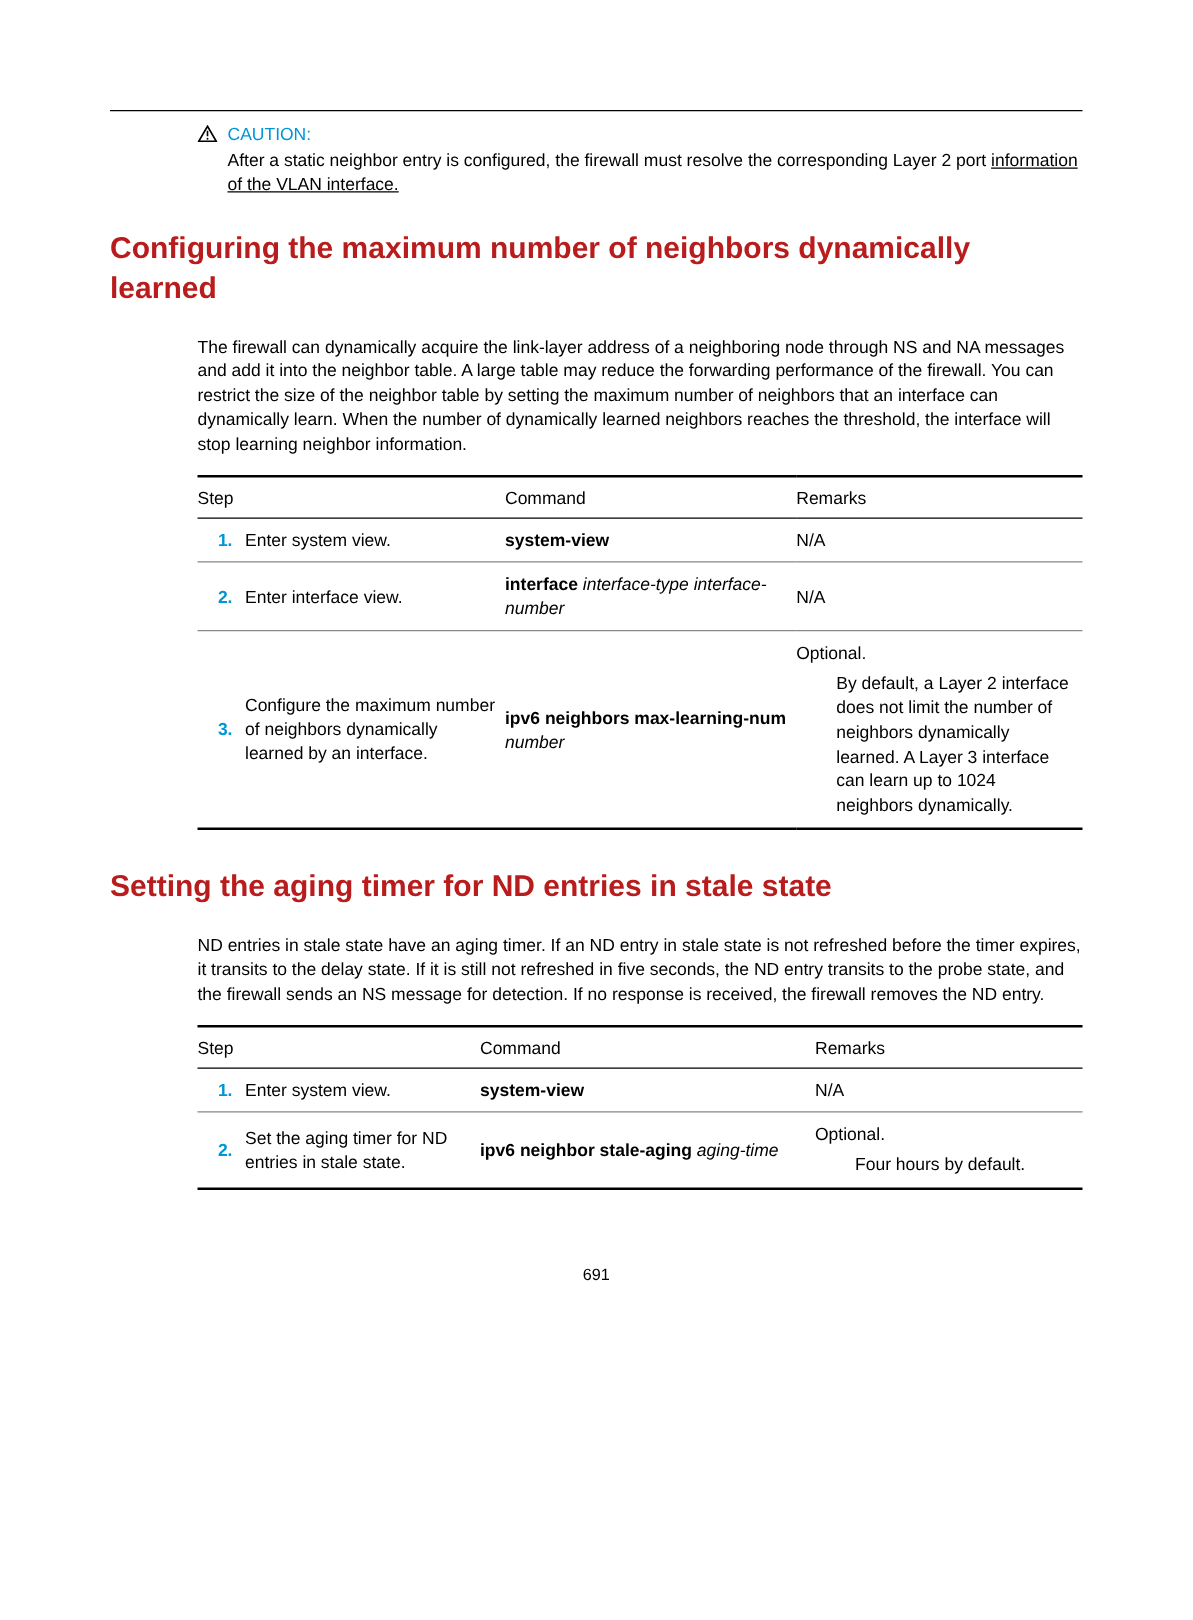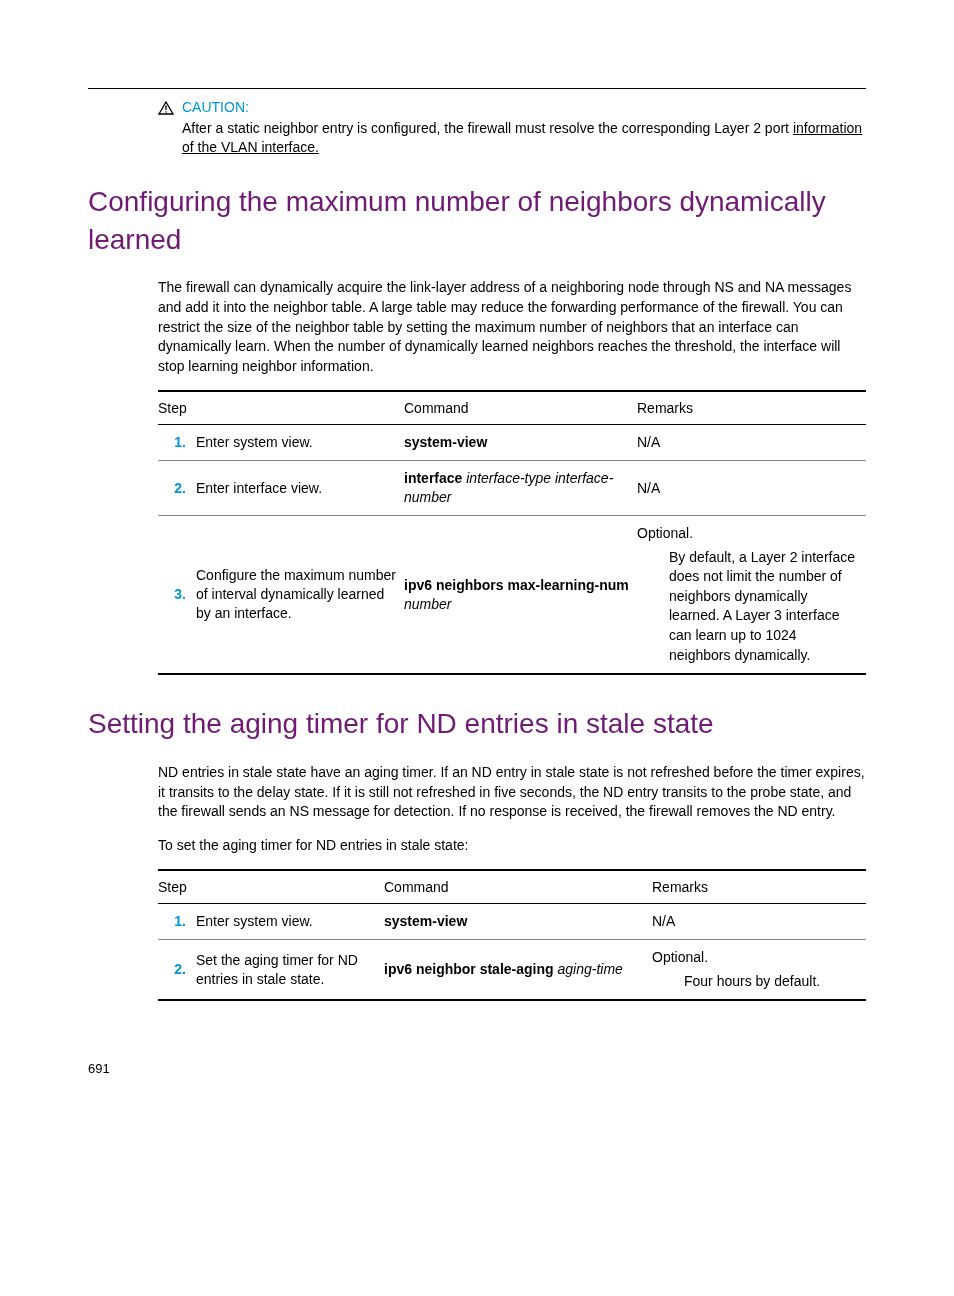--- a/index.html
+++ b/index.html
@@ -19,21 +19,21 @@
     border: none;
     border-top: 1px solid #000;
     margin: 0 0 10px 0;
   }
   .caution-block {
     margin-left: 70px;
     margin-bottom: 26px;
   }
   .caution-header {
     display: flex;
-    align-items: flex-end;
+    align-items: center;
     gap: 8px;
     margin-bottom: 4px;
   }
   .caution-icon {
     width: 16px;
     height: 14px;
     flex-shrink: 0;
   }
   .caution-label {
     color: #0096d6;
@@ -42,23 +42,23 @@
   }
   .caution-text {
     font-size: 14px;
     line-height: 1.35;
     margin-left: 24px;
   }
   .caution-text .underline-part {
     text-decoration: underline;
   }
   h1.section-heading {
-    color: #701a75;
-    font-size: 28px;
-    font-weight: normal;
+    color: #b91c1c;
+    font-size: 24px;
+    font-weight: bold;
     margin: 20px 0 20px 0;
     line-height: 1.35;
   }
   .body-para {
     font-size: 14px;
     line-height: 1.4;
     margin: 0 0 14px 0;
     margin-left: 70px;
   }
   table.cmd-table {
@@ -94,21 +94,21 @@
   }
   .col-step-text { width: 200px; }
   .col-cmd { width: 225px; }
   .col-remarks { }
   .cmd-bold { font-weight: bold; }
   .cmd-ital { font-style: italic; }
   .remark-block { line-height: 1.4; }
   .remark-block div { margin-bottom: 4px; }
   .remark-block div:last-child { margin-bottom: 0; margin-left: 32px; }
   .page-num {
-    text-align: left;
+    text-align: center;
     font-size: 13px;
     margin-top: 60px;
   }
 </style>
 </head>
 <body>
 
 <div class="page">
 
   <hr class="hr-top">
@@ -146,35 +146,34 @@
         <td class="col-remarks">N/A</td>
       </tr>
       <tr>
         <td class="step-num">2.</td>
         <td class="col-step-text">Enter interface view.</td>
         <td class="col-cmd"><span class="cmd-bold">interface</span><span class="cmd-ital"> interface-type interface-number</span></td>
         <td class="col-remarks">N/A</td>
       </tr>
       <tr>
         <td class="step-num">3.</td>
-        <td class="col-step-text">Configure the maximum number of interval dynamically learned by an interface.</td>
+        <td class="col-step-text">Configure the maximum number of neighbors dynamically learned by an interface.</td>
         <td class="col-cmd"><span class="cmd-bold">ipv6 neighbors max-learning-num</span><span class="cmd-ital"> number</span></td>
         <td class="col-remarks">
           <div class="remark-block">
             <div>Optional.</div>
             <div>By default, a Layer 2 interface does not limit the number of neighbors dynamically learned. A Layer 3 interface can learn up to 1024 neighbors dynamically.</div>
           </div>
         </td>
       </tr>
     </tbody>
   </table>
 
   <h1 class="section-heading">Setting the aging timer for ND entries in stale state</h1>
   <p class="body-para">ND entries in stale state have an aging timer. If an ND entry in stale state is not refreshed before the timer expires, it transits to the delay state. If it is still not refreshed in five seconds, the ND entry transits to the probe state, and the firewall sends an NS message for detection. If no response is received, the firewall removes the ND entry.</p>
-  <p class="body-para">To set the aging timer for ND entries in stale state:</p>
 
   <table class="cmd-table">
     <thead>
       <tr>
         <th colspan="2">Step</th>
         <th style="width:260px">Command</th>
         <th>Remarks</th>
       </tr>
     </thead>
     <tbody>

